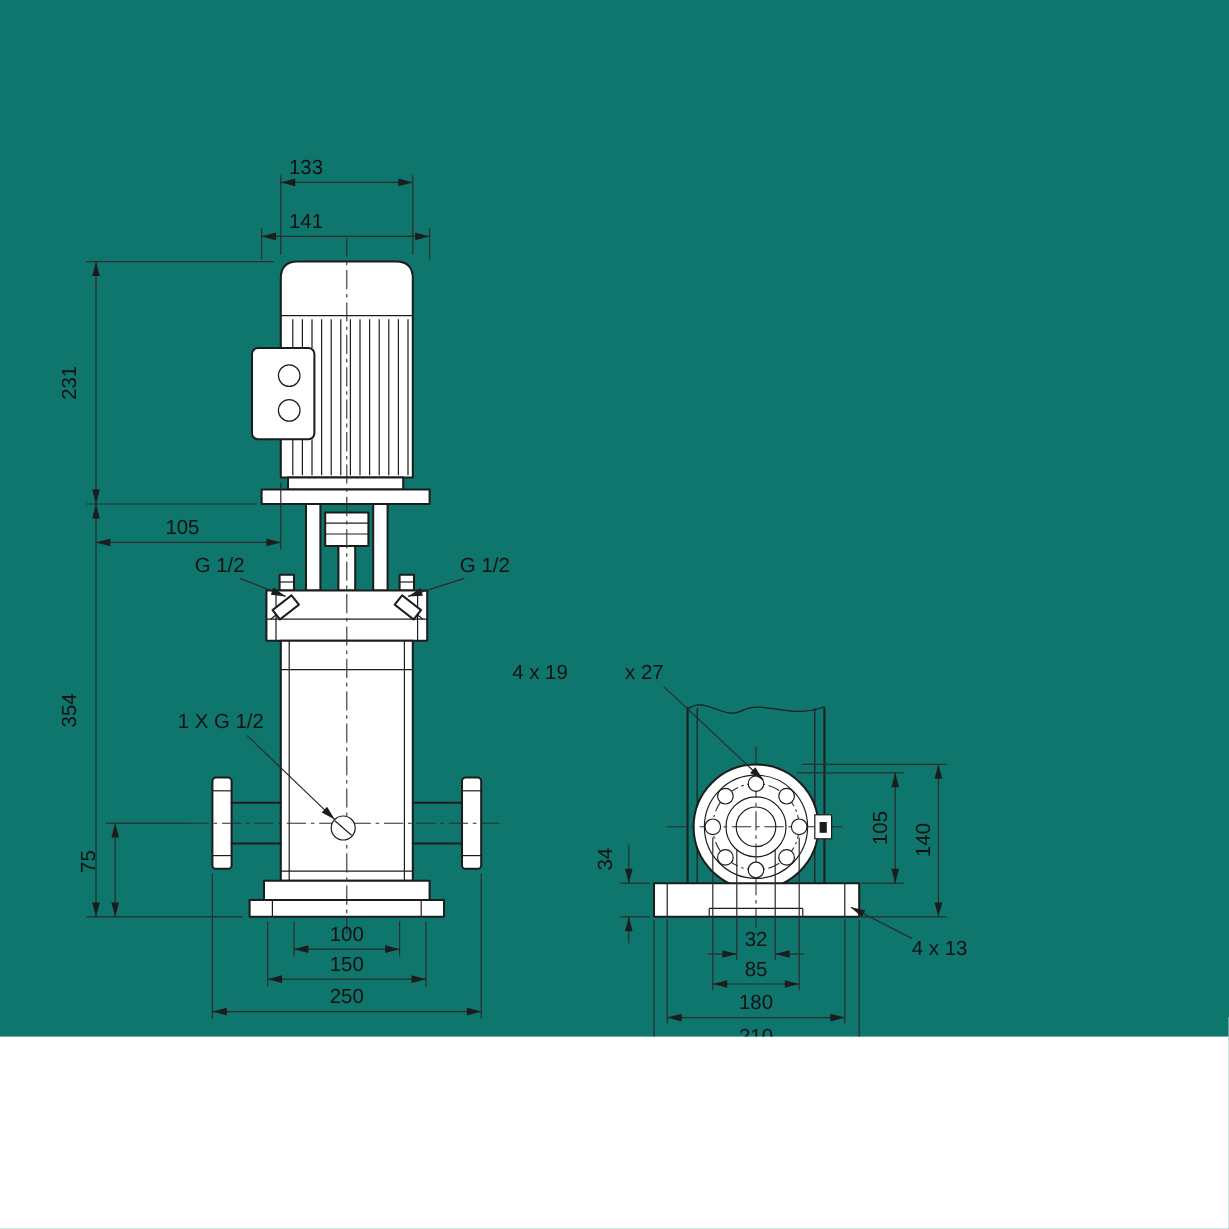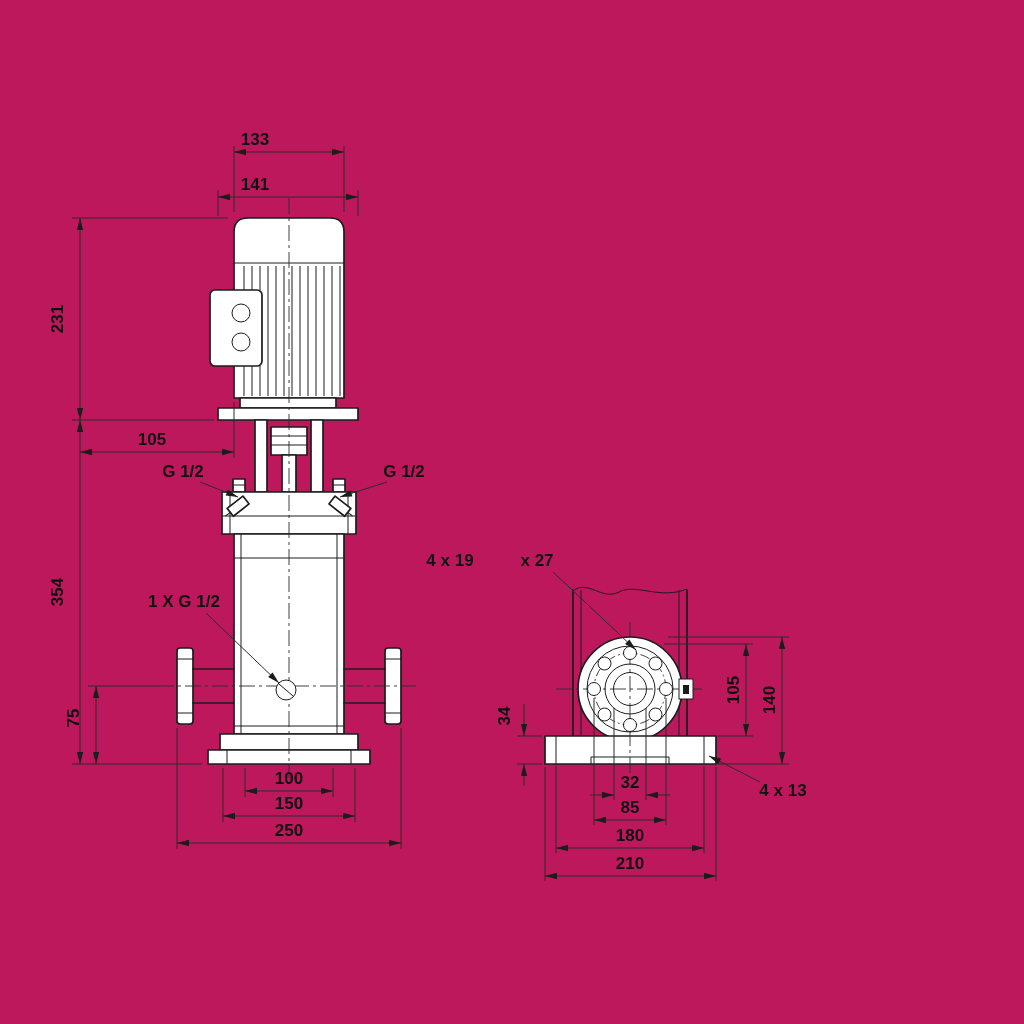--- a/index.html
+++ b/index.html
@@ -1,17 +1,17 @@
 <!DOCTYPE html>
 <html><head>
 <meta charset="utf-8">
 <style>
   html,body{margin:0;padding:0;background:#ffffff;}
-  .canvas{position:relative;width:1024px;height:1024px;background:#be185d;overflow:hidden;
-          font-family:"Liberation Sans",sans-serif;font-weight:bold;}
+  .canvas{position:relative;width:1024px;height:864px;background:#0f766e;overflow:hidden;
+          font-family:"Liberation Sans",sans-serif;}
   svg{position:absolute;left:0;top:0;}
   
   .o  {fill:none;stroke:#1c1c1c;stroke-width:1.7;stroke-linejoin:round;stroke-linecap:round;}
   .of {fill:#ffffff;stroke:#1c1c1c;stroke-width:1.7;stroke-linejoin:round;}
   .t  {fill:none;stroke:#1c1c1c;stroke-width:1;}
   .tf {fill:#ffffff;stroke:#1c1c1c;stroke-width:1;}
   .dk {fill:#1c1c1c;stroke:none;}
   .ext{fill:none;stroke:#2b2b2b;stroke-width:1;}
   .dim{fill:none;stroke:#2b2b2b;stroke-width:1;marker-start:url(#arr);marker-end:url(#arr);}
   .ldr{fill:none;stroke:#2b2b2b;stroke-width:1;marker-end:url(#arr);}

